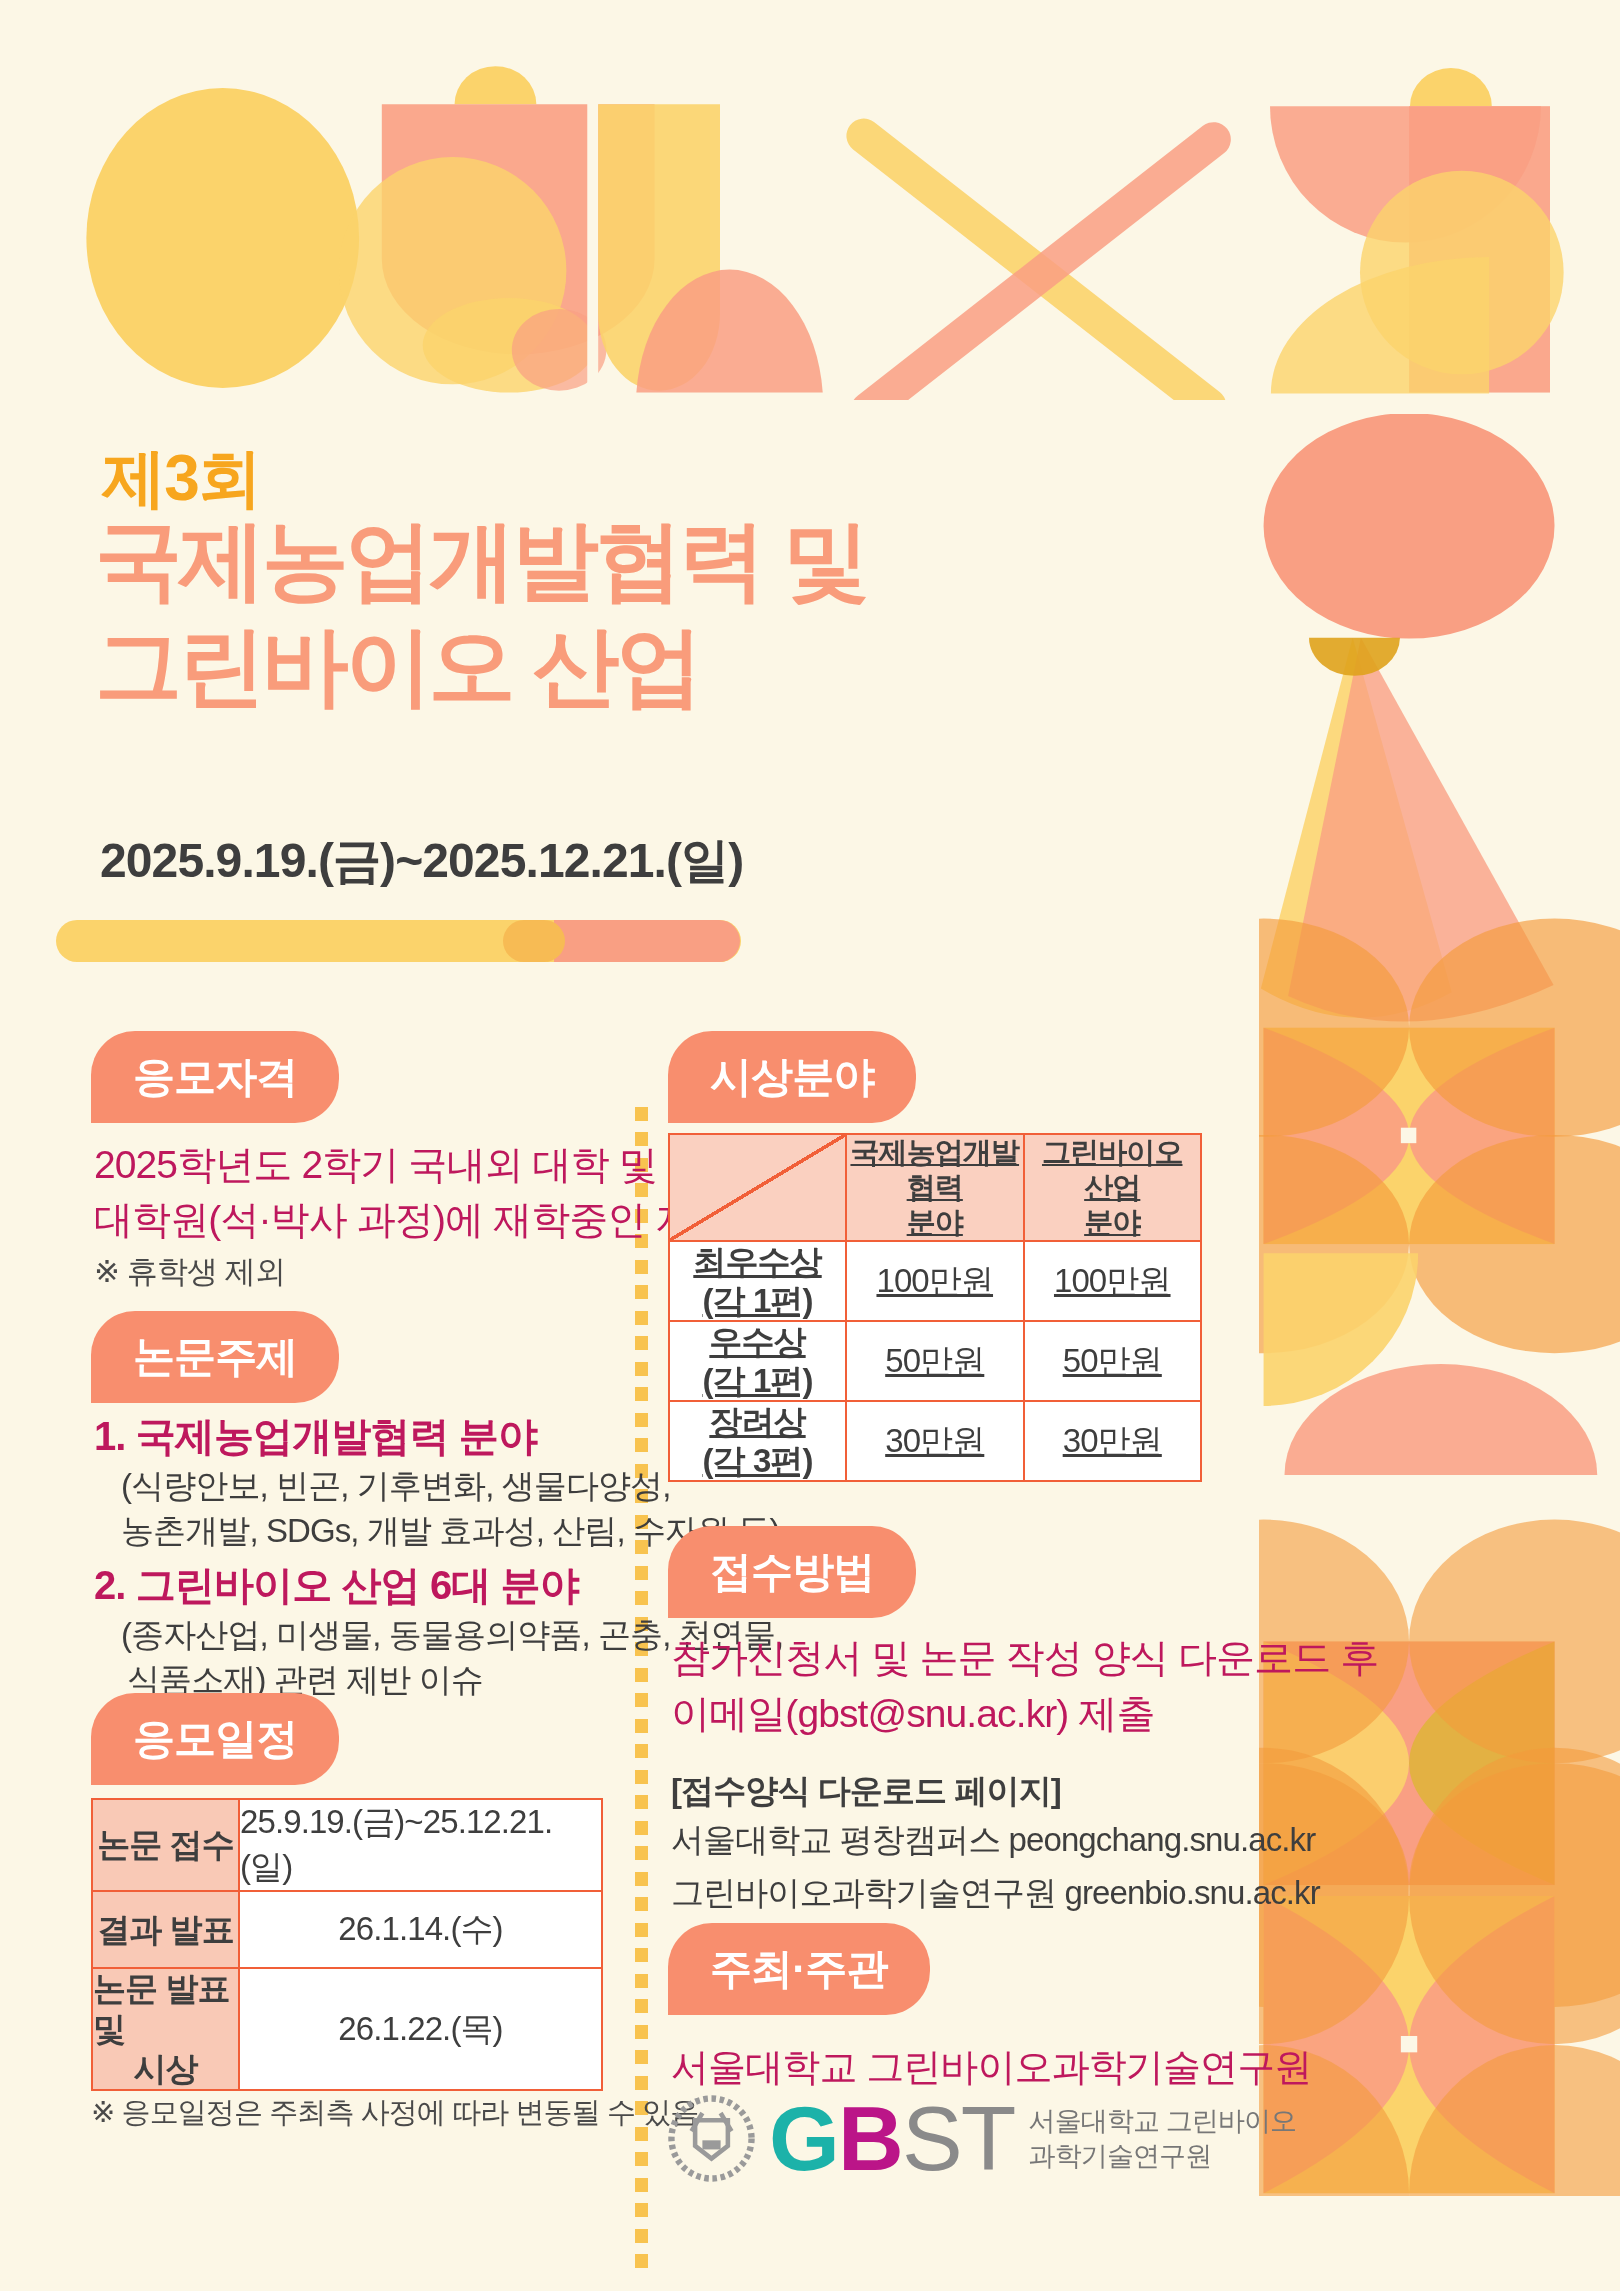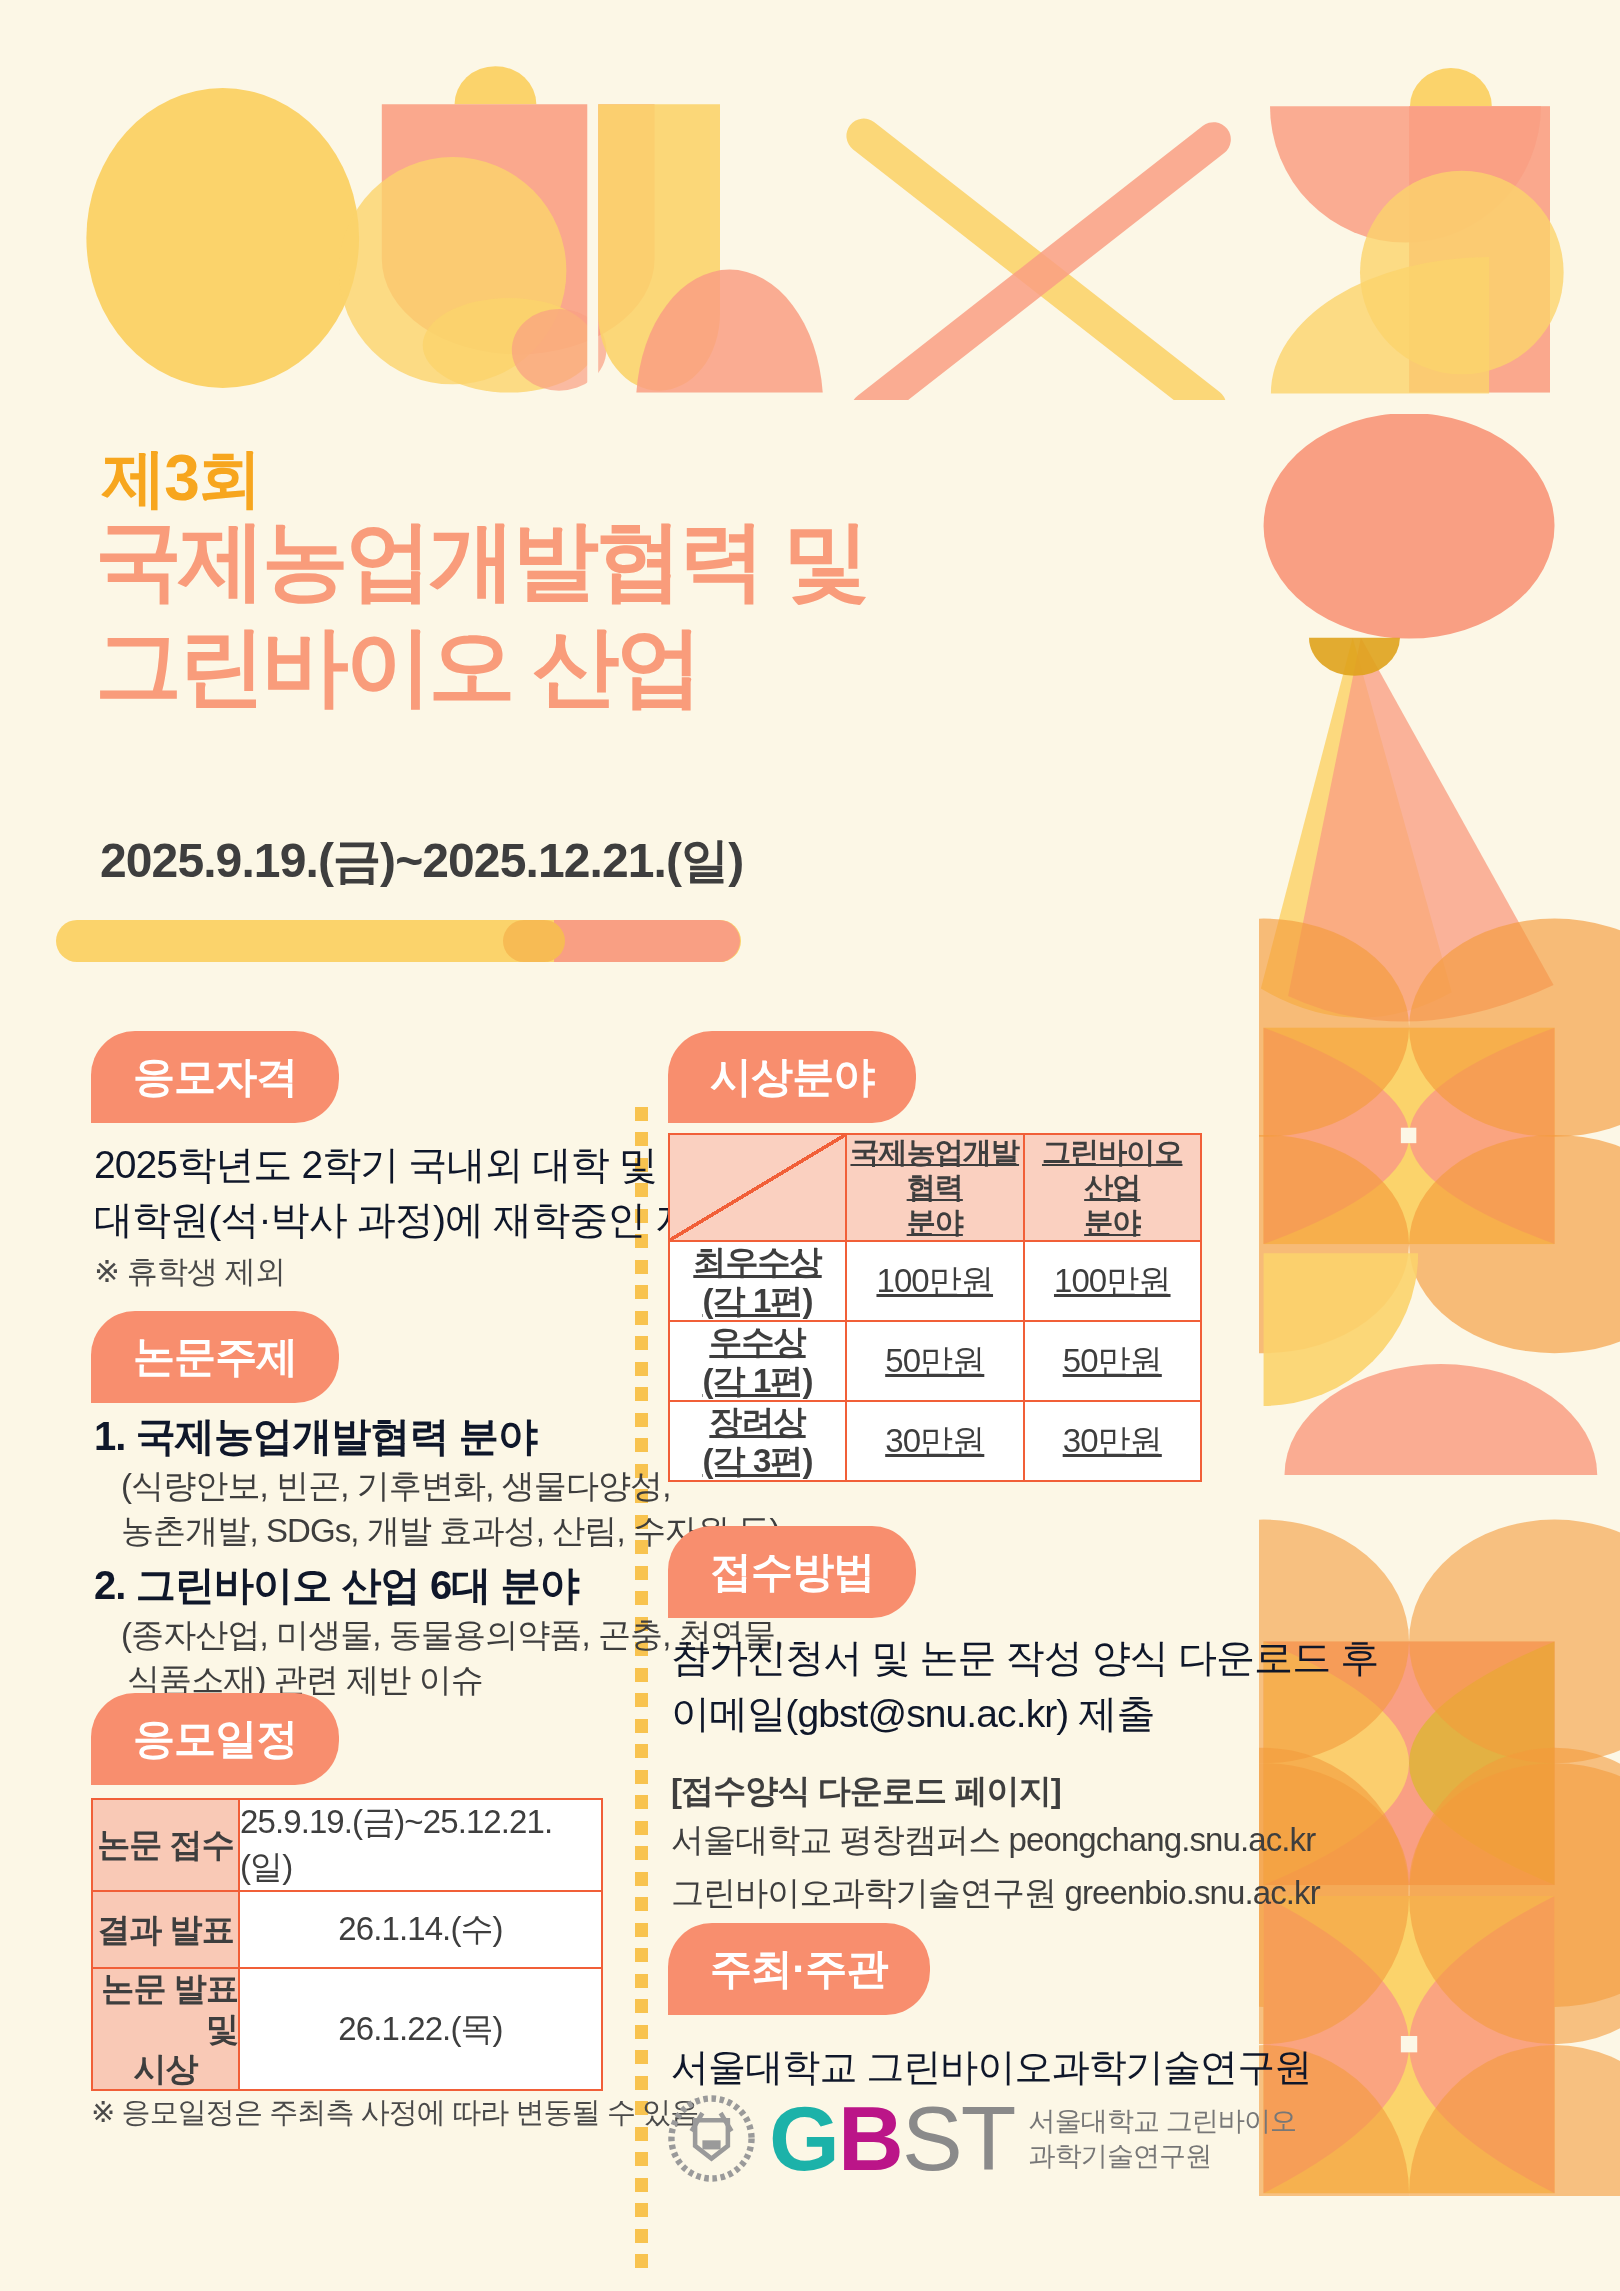--- a/index.html
+++ b/index.html
@@ -20,31 +20,31 @@
   #title2{top:615px;color:#F99C7B;}
   #title3{top:720px;color:#F7A61E;}
   #date-range{position:absolute;left:100px;top:829px;font-size:48px;font-weight:700;color:#3E3E3E;letter-spacing:-0.9px;}
   #timeline-bar{position:absolute;left:56px;top:920px;width:685px;height:42px;border-radius:21px;background:#FBD36B;}
   #timeline-bar .seg-salmon{position:absolute;left:498px;top:0;width:186px;height:42px;background:#F99F83;border-radius:0 21px 21px 0;}
   #timeline-bar .seg-orange{position:absolute;left:447px;top:0;width:62px;height:42px;background:#F7BB54;border-radius:21px;}
 
   
   .sec-badge{position:absolute;display:inline-block;background:#F88E6E;color:#FFFFFF;
     font-size:42px;font-weight:700;padding:18px 42px;border-radius:44px 44px 44px 0;letter-spacing:-0.9px;}
-  .body-text{position:absolute;font-size:39px;color:#0f172a;letter-spacing:-0.9px;}
+  .body-text{position:absolute;font-size:39px;color:#be185d;letter-spacing:-0.9px;}
   .sub-text{position:absolute;font-size:33px;color:#3E3E3E;letter-spacing:-0.9px;}
   .note-text{position:absolute;font-size:31px;color:#4A4A4A;letter-spacing:-0.9px;}
   .bold{font-weight:700;}
 
   
   #sched-table{position:absolute;left:91px;top:1798px;width:512px;border:2.7px solid #F15F38;background:#FFFFFF;box-sizing:border-box;}
   .sched-row{display:grid;grid-template-columns:147px 1fr;border-top:2.7px solid #F15F38;}
   .sched-row:first-child{border-top:none;}
   .sched-label{background:#F9C9B6;font-size:33px;font-weight:700;color:#3E3E3E;
-    display:flex;flex-direction:column;align-items:center;justify-content:center;text-align:right;
+    display:flex;flex-direction:column;align-items:center;justify-content:center;text-align:left;
     border-right:2.7px solid #F15F38;line-height:40px;letter-spacing:-0.9px;}
   .sched-value{display:flex;align-items:center;justify-content:center;font-size:33px;color:#3E3E3E;letter-spacing:-0.9px;}
   .r1{min-height:86px;} .r2{min-height:75px;} .r3{min-height:94px;}
 
   
   #awards-table{position:absolute;left:668px;top:1133px;width:534px;border:2.7px solid #F15F38;background:#FFFFFF;box-sizing:border-box;}
   .aw-row{display:grid;grid-template-columns:175px 1fr 1fr;border-top:2.7px solid #F15F38;}
   .aw-row:first-child{border-top:none;}
   .aw-cell{display:flex;flex-direction:column;align-items:center;justify-content:center;text-align:center;
     border-left:2.7px solid #F15F38;min-height:75px;font-size:33px;color:#3E3E3E;letter-spacing:-0.9px;text-decoration:underline;}

